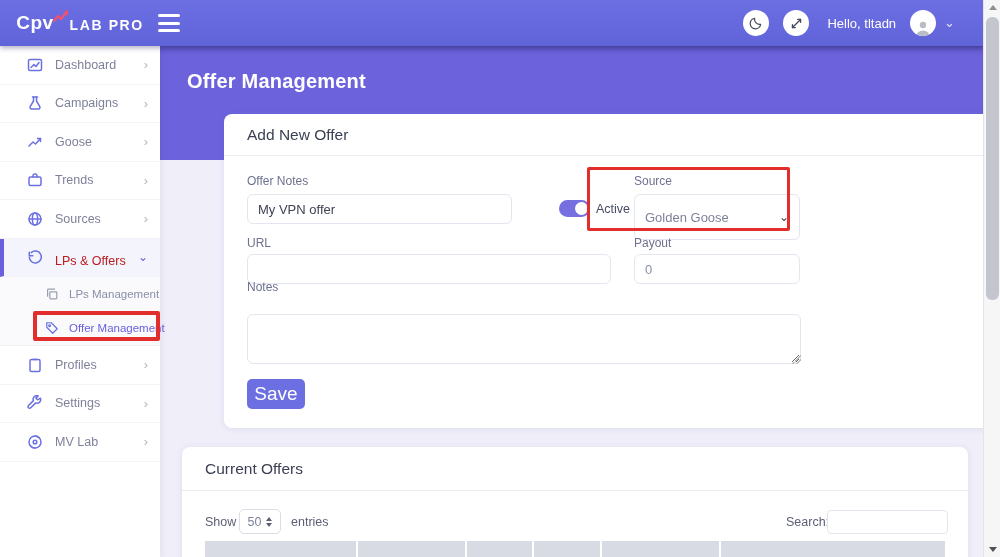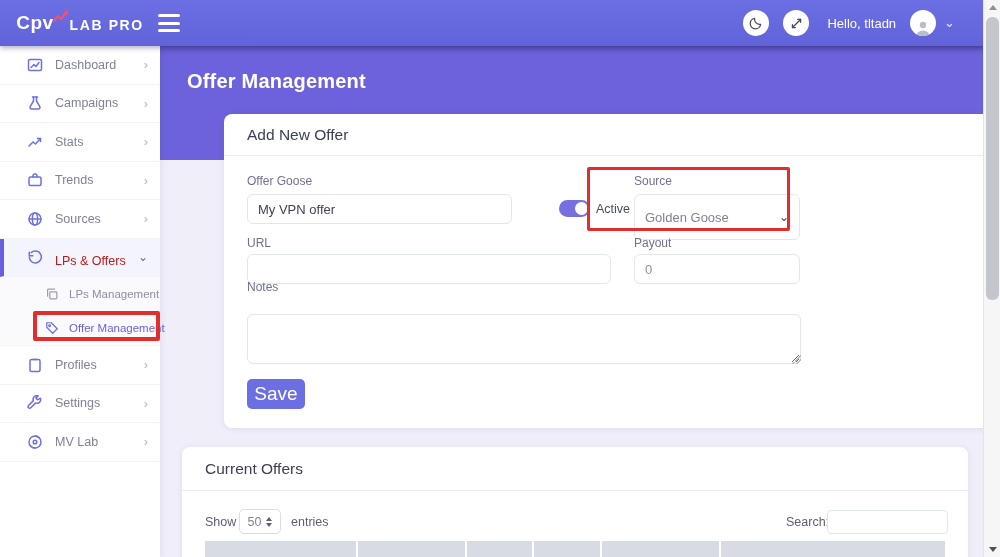--- a/index.html
+++ b/index.html
@@ -171,21 +171,21 @@
     <span class="nav-label">Campaigns</span>
     <span class="nav-chevron">›</span>
   </div>
   <div class="nav-item">
     <span class="nav-icon">
         <svg width="16" height="16" viewBox="0 0 16 16">
           <polyline points="2,12 6,8 8.5,10 13.5,4.5"></polyline>
           <polyline points="10.5,4.5 13.5,4.5 13.5,7.5"></polyline>
         </svg>
       </span>
-    <span class="nav-label">Stats</span>
+    <span class="nav-label">Goose</span>
     <span class="nav-chevron">›</span>
   </div>
   <div class="nav-item">
     <span class="nav-icon">
         <svg width="16" height="16" viewBox="0 0 16 16">
           <rect x="2" y="5" width="12" height="8.5" rx="1.5"></rect>
           <path d="M6 5V3.7A1.7 1.7 0 0 1 7.7 2h.6A1.7 1.7 0 0 1 10 3.7V5"></path>
         </svg>
       </span>
     <span class="nav-label">Trends</span>
@@ -263,21 +263,21 @@
     <span class="nav-chevron">›</span>
   </div>
 </div>
 
 <div class="band"></div>
 <div class="page-title">Offer Management</div>
 
 <div class="card" id="card-add">
   <div class="card-header">Add New Offer</div>
 
-  <span class="f-label" style="left:23px;top:60px">Offer Goose</span>
+  <span class="f-label" style="left:23px;top:60px">Offer Notes</span>
   <input class="f-input" id="inp-offer-name" value="My VPN offer" style="">
 
   <div class="toggle">
       <span class="knob"></span>
     </div>
   <span id="lbl-active">Active</span>
 
   <span class="f-label" style="left:410px;top:60px">Source</span>
   <div class="select" id="sel-source">
     <span>Golden Goose</span>

